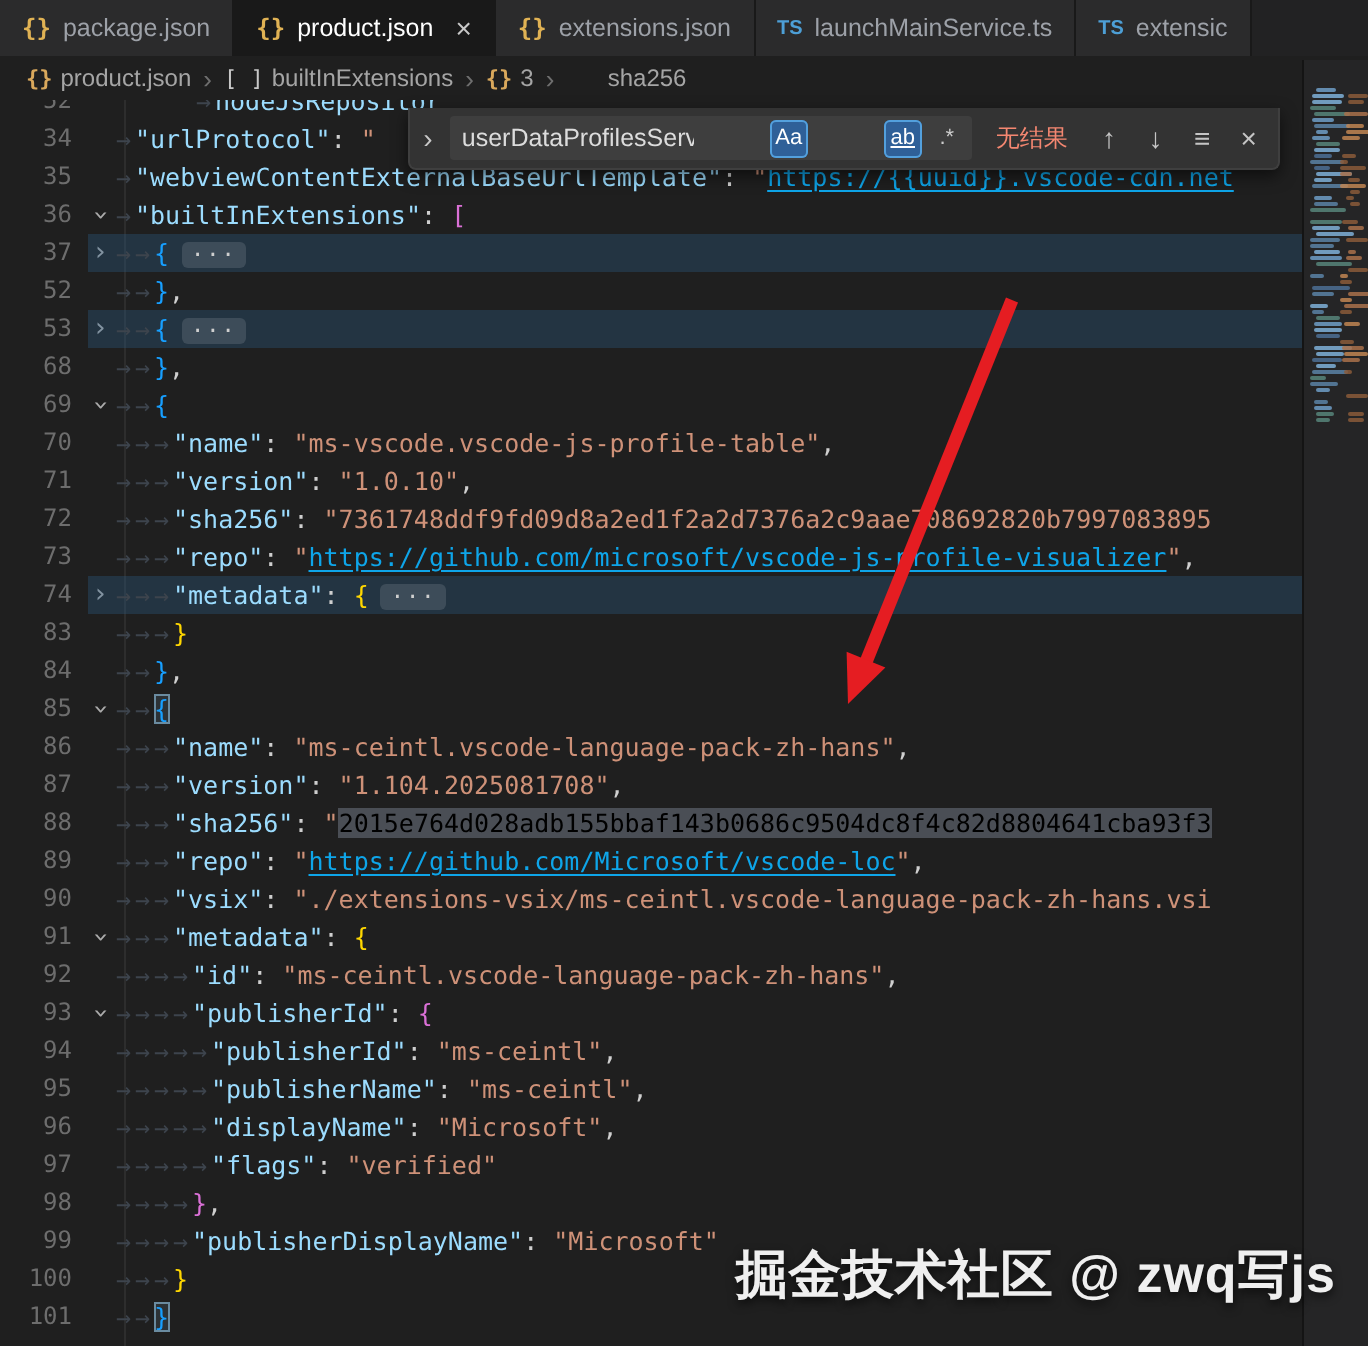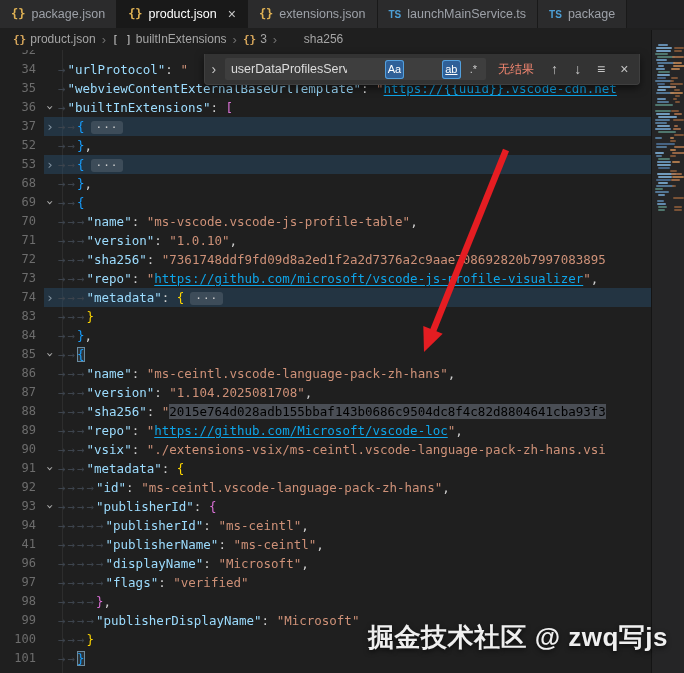--- a/index.html
+++ b/index.html
@@ -85,21 +85,21 @@
     <div class="tab">
       <span class="ticon json">{}</span>
       <span class="tlabel">extensions.json</span>
     </div>
     <div class="tab">
       <span class="ticon ts">TS</span>
       <span class="tlabel">launchMainService.ts</span>
     </div>
     <div class="tab">
       <span class="ticon ts">TS</span>
-      <span class="tlabel">package</span>
+      <span class="tlabel">extensic</span>
     </div>
   </div>
 
 <div class="crumbs" id="crumbs">
     <span class="citem">
       <span class="cicon obj">{}</span>
       <span>product.json</span>
     </span>
     <span class="csep">›</span>
     <span class="citem">
@@ -114,21 +114,21 @@
     <span class="csep">›</span>
     <span class="citem">
       <span class="cicon abc">abc</span>
       <span>sha256</span>
     </span>
   </div>
 
 <div class="editor" id="editor">
   <div class="guide"></div>
   <div id="lines">
-      <div class="row" style="top: -9px;"><span class="lnum">52</span></div>
+      <div class="row" style="top: -9px;"><span class="lnum">52</span><span class="content" style="left: 98px;"><span class="ws">→</span><span class="k">nodeJsRepositor</span></span></div>
       <div class="row" style="top: 10px;"><span class="lnum">34</span><span class="content" style="left: 58px;"><span class="ws">→</span><span class="k">"urlProtocol"</span><span class="p">: </span><span class="s">"</span></span></div>
       <div class="row" style="top: 29px;"><span class="lnum">35</span><span class="content" style="left: 58px;"><span class="ws">→</span><span class="k">"webviewContentExternalBaseUrlTemplate"</span><span class="p">: </span><span class="s">"</span><span class="l">https://{{uuid}}.vscode-cdn.net</span></span></div>
       <div class="row" style="top: 48px;"><span class="lnum">36</span><span class="fold d">›</span><span class="content" style="left: 58px;"><span class="ws">→</span><span class="k">"builtInExtensions"</span><span class="p">: </span><span class="b2">[</span></span></div>
       <div class="row hl" style="top: 67px;"><span class="lnum">37</span><span class="fold r">›</span><span class="content" style="left: 58px;"><span class="ws">→</span><span class="ws">→</span><span class="b3">{</span><span class="e">···</span></span></div>
       <div class="row" style="top: 86px;"><span class="lnum">52</span><span class="content" style="left: 58px;"><span class="ws">→</span><span class="ws">→</span><span class="b3">}</span><span class="p">,</span></span></div>
       <div class="row hl" style="top: 105px;"><span class="lnum">53</span><span class="fold r">›</span><span class="content" style="left: 58px;"><span class="ws">→</span><span class="ws">→</span><span class="b3">{</span><span class="e">···</span></span></div>
       <div class="row" style="top: 124px;"><span class="lnum">68</span><span class="content" style="left: 58px;"><span class="ws">→</span><span class="ws">→</span><span class="b3">}</span><span class="p">,</span></span></div>
       <div class="row" style="top: 143px;"><span class="lnum">69</span><span class="fold d">›</span><span class="content" style="left: 58px;"><span class="ws">→</span><span class="ws">→</span><span class="b3">{</span></span></div>
       <div class="row" style="top: 162px;"><span class="lnum">70</span><span class="content" style="left: 58px;"><span class="ws">→</span><span class="ws">→</span><span class="ws">→</span><span class="k">"name"</span><span class="p">: </span><span class="s">"ms-vscode.vscode-js-profile-table"</span><span class="p">,</span></span></div>
       <div class="row" style="top: 181px;"><span class="lnum">71</span><span class="content" style="left: 58px;"><span class="ws">→</span><span class="ws">→</span><span class="ws">→</span><span class="k">"version"</span><span class="p">: </span><span class="s">"1.0.10"</span><span class="p">,</span></span></div>
@@ -140,21 +140,21 @@
       <div class="row" style="top: 295px;"><span class="lnum">85</span><span class="fold d">›</span><span class="content" style="left: 58px;"><span class="ws">→</span><span class="ws">→</span><span class="b3m">{</span></span></div>
       <div class="row" style="top: 314px;"><span class="lnum">86</span><span class="content" style="left: 58px;"><span class="ws">→</span><span class="ws">→</span><span class="ws">→</span><span class="k">"name"</span><span class="p">: </span><span class="s">"ms-ceintl.vscode-language-pack-zh-hans"</span><span class="p">,</span></span></div>
       <div class="row" style="top: 333px;"><span class="lnum">87</span><span class="content" style="left: 58px;"><span class="ws">→</span><span class="ws">→</span><span class="ws">→</span><span class="k">"version"</span><span class="p">: </span><span class="s">"1.104.2025081708"</span><span class="p">,</span></span></div>
       <div class="row" style="top: 352px;"><span class="lnum">88</span><span class="content" style="left: 58px;"><span class="ws">→</span><span class="ws">→</span><span class="ws">→</span><span class="k">"sha256"</span><span class="p">: </span><span class="s">"</span><span class="sel">2015e764d028adb155bbaf143b0686c9504dc8f4c82d8804641cba93f3</span></span></div>
       <div class="row" style="top: 371px;"><span class="lnum">89</span><span class="content" style="left: 58px;"><span class="ws">→</span><span class="ws">→</span><span class="ws">→</span><span class="k">"repo"</span><span class="p">: </span><span class="s">"</span><span class="l">https://github.com/Microsoft/vscode-loc</span><span class="s">"</span><span class="p">,</span></span></div>
       <div class="row" style="top: 390px;"><span class="lnum">90</span><span class="content" style="left: 58px;"><span class="ws">→</span><span class="ws">→</span><span class="ws">→</span><span class="k">"vsix"</span><span class="p">: </span><span class="s">"./extensions-vsix/ms-ceintl.vscode-language-pack-zh-hans.vsi</span></span></div>
       <div class="row" style="top: 409px;"><span class="lnum">91</span><span class="fold d">›</span><span class="content" style="left: 58px;"><span class="ws">→</span><span class="ws">→</span><span class="ws">→</span><span class="k">"metadata"</span><span class="p">: </span><span class="b1">{</span></span></div>
       <div class="row" style="top: 428px;"><span class="lnum">92</span><span class="content" style="left: 58px;"><span class="ws">→</span><span class="ws">→</span><span class="ws">→</span><span class="ws">→</span><span class="k">"id"</span><span class="p">: </span><span class="s">"ms-ceintl.vscode-language-pack-zh-hans"</span><span class="p">,</span></span></div>
       <div class="row" style="top: 447px;"><span class="lnum">93</span><span class="fold d">›</span><span class="content" style="left: 58px;"><span class="ws">→</span><span class="ws">→</span><span class="ws">→</span><span class="ws">→</span><span class="k">"publisherId"</span><span class="p">: </span><span class="b2">{</span></span></div>
       <div class="row" style="top: 466px;"><span class="lnum">94</span><span class="content" style="left: 58px;"><span class="ws">→</span><span class="ws">→</span><span class="ws">→</span><span class="ws">→</span><span class="ws">→</span><span class="k">"publisherId"</span><span class="p">: </span><span class="s">"ms-ceintl"</span><span class="p">,</span></span></div>
-      <div class="row" style="top: 485px;"><span class="lnum">41</span><span class="content" style="left: 58px;"><span class="ws">→</span><span class="ws">→</span><span class="ws">→</span><span class="ws">→</span><span class="ws">→</span><span class="k">"publisherName"</span><span class="p">: </span><span class="s">"ms-ceintl"</span><span class="p">,</span></span></div>
+      <div class="row" style="top: 485px;"><span class="lnum">95</span><span class="content" style="left: 58px;"><span class="ws">→</span><span class="ws">→</span><span class="ws">→</span><span class="ws">→</span><span class="ws">→</span><span class="k">"publisherName"</span><span class="p">: </span><span class="s">"ms-ceintl"</span><span class="p">,</span></span></div>
       <div class="row" style="top: 504px;"><span class="lnum">96</span><span class="content" style="left: 58px;"><span class="ws">→</span><span class="ws">→</span><span class="ws">→</span><span class="ws">→</span><span class="ws">→</span><span class="k">"displayName"</span><span class="p">: </span><span class="s">"Microsoft"</span><span class="p">,</span></span></div>
       <div class="row" style="top: 523px;"><span class="lnum">97</span><span class="content" style="left: 58px;"><span class="ws">→</span><span class="ws">→</span><span class="ws">→</span><span class="ws">→</span><span class="ws">→</span><span class="k">"flags"</span><span class="p">: </span><span class="s">"verified"</span></span></div>
       <div class="row" style="top: 542px;"><span class="lnum">98</span><span class="content" style="left: 58px;"><span class="ws">→</span><span class="ws">→</span><span class="ws">→</span><span class="ws">→</span><span class="b2">}</span><span class="p">,</span></span></div>
       <div class="row" style="top: 561px;"><span class="lnum">99</span><span class="content" style="left: 58px;"><span class="ws">→</span><span class="ws">→</span><span class="ws">→</span><span class="ws">→</span><span class="k">"publisherDisplayName"</span><span class="p">: </span><span class="s">"Microsoft"</span></span></div>
       <div class="row" style="top: 580px;"><span class="lnum">100</span><span class="content" style="left: 58px;"><span class="ws">→</span><span class="ws">→</span><span class="ws">→</span><span class="b1">}</span></span></div>
       <div class="row" style="top: 599px;"><span class="lnum">101</span><span class="content" style="left: 58px;"><span class="ws">→</span><span class="ws">→</span><span class="b3m">}</span></span></div>
     </div>
 </div>
 
 <div class="minimap">

